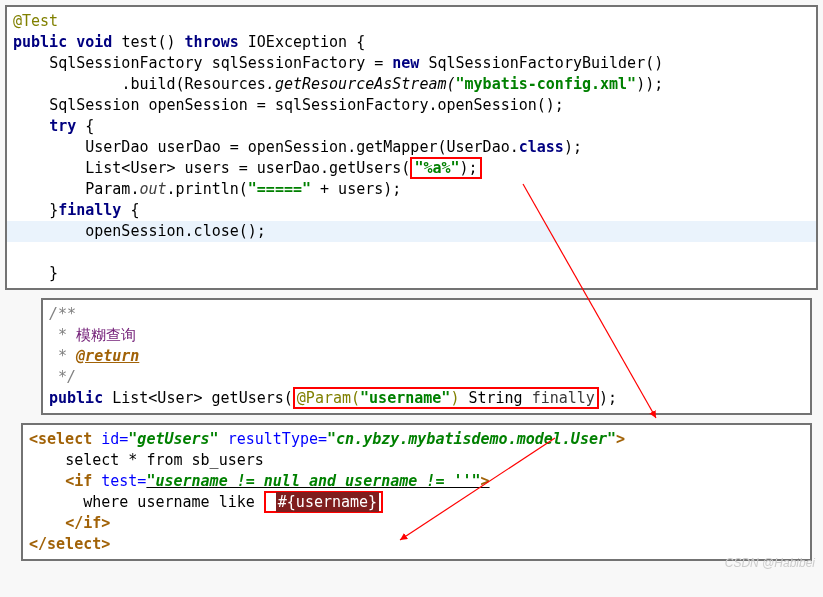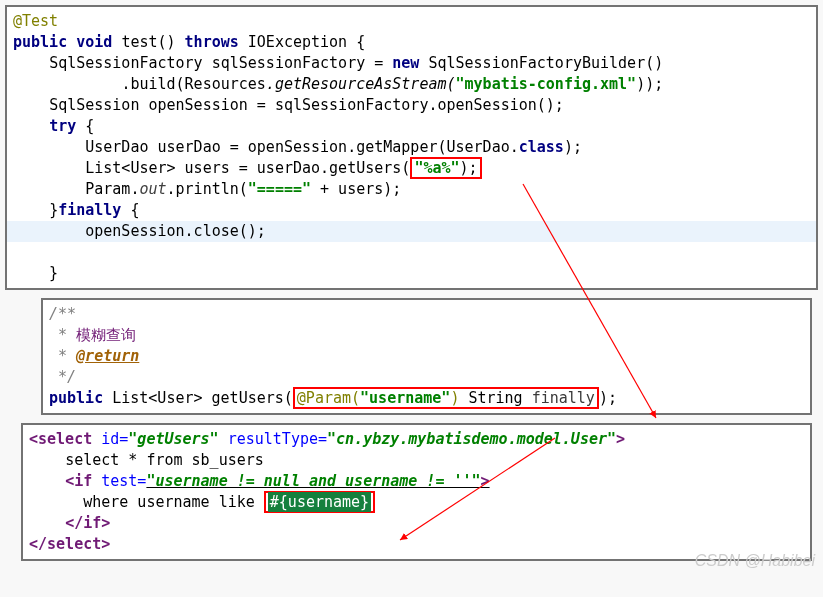--- a/index.html
+++ b/index.html
@@ -30,41 +30,42 @@
     padding: 0 2px;
     display: inline;
   }
   .hl-line {
     background: #eaf3fc;
     display: block;
     margin: 0 -6px;
     padding: 0 6px;
   }
   .sel {
-    background: #15803d;
+    background: #7f1d1d;
     color: #fff;
     padding: 1px 2px;
+    margin-left: 8px;
   }
   .k { color: #000080; font-weight: bold; }
   .anno { color: #808000; }
   .str { color: #008000; font-weight: bold; }
   .comment { color: #808080; font-style: italic; }
   .doctag { color: #a16207; font-weight: bold; font-style: italic; }
   .doclink { color: #701a75; font-style: normal; }
   .static-it { font-style: italic; color: #404040; }
-  .tag { color: #701a75; font-weight: bold; }
+  .tag { color: #a16207; font-weight: bold; }
   .attr-name { color: #0000ff; font-weight: normal; }
   .attr-val { color: #008000; font-style: italic; font-weight: bold; }
   .underline { text-decoration: underline; }
   .italic { font-style: italic; }
   .wm {
     position: absolute;
     right: 8px;
     bottom: 4px;
-    font-size: 16px;
+    font-size: 12px;
     color: #ccc;
     font-style: italic;
     font-family: Arial, sans-serif;
   }
   svg.arrows {
     position: absolute;
     top: 0; left: 0;
     width: 823px;
     height: 597px;
     pointer-events: none;

